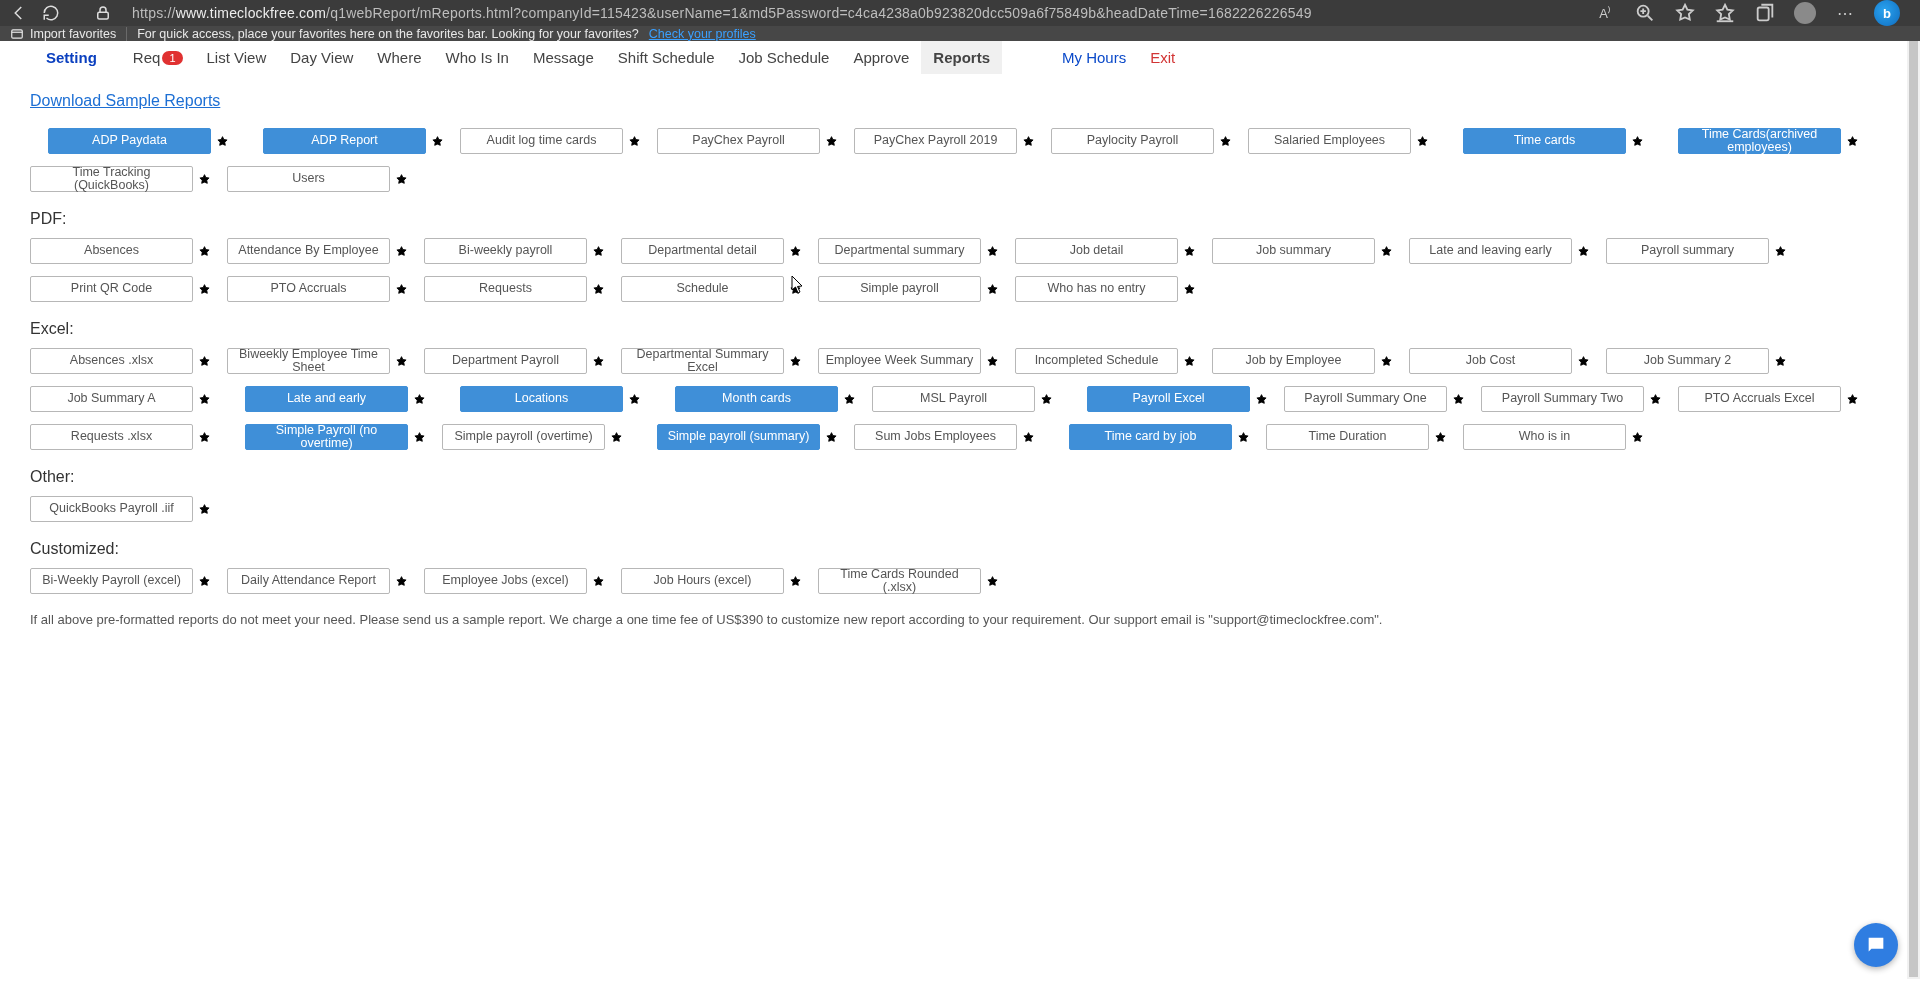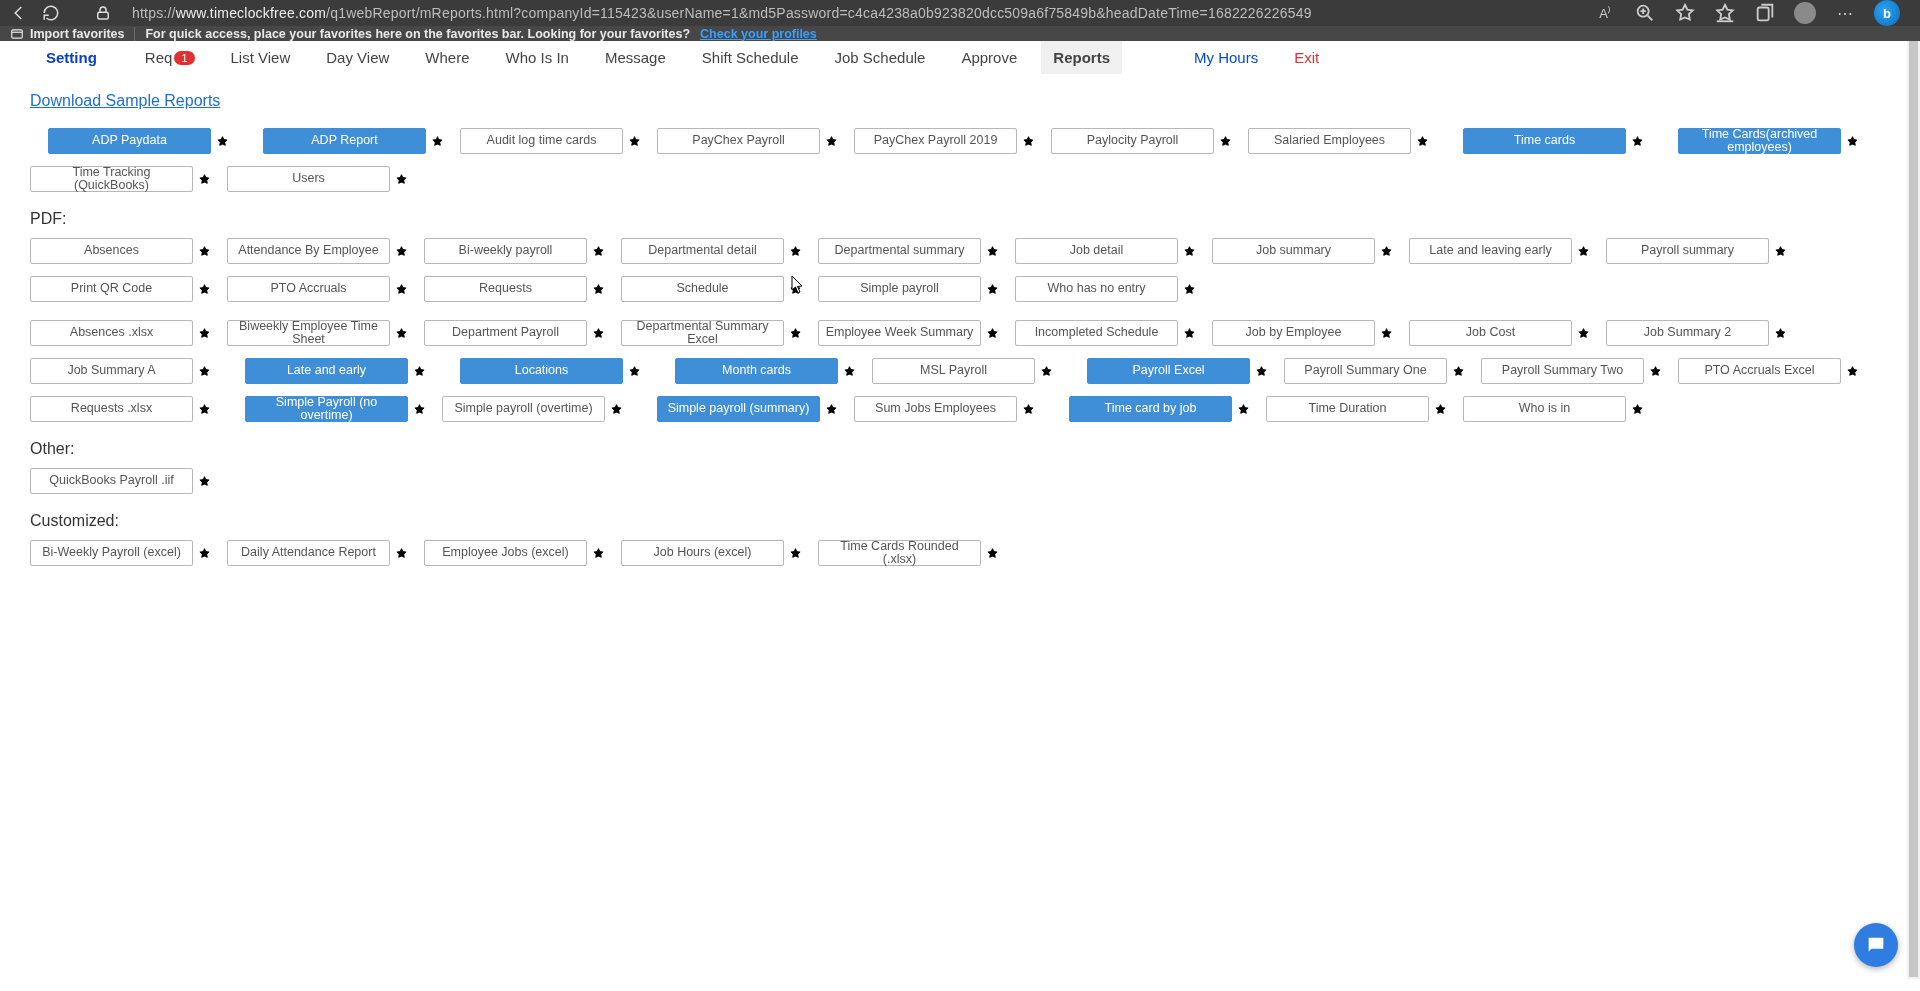--- a/index.html
+++ b/index.html
@@ -8,34 +8,34 @@
   .chrome { background:#3b3b3b; color:#ccc; height:41px; display:flex; flex-direction:column; }
   .chrome-row1 { height:30px; display:flex; align-items:center; gap:14px; padding:0 10px; }
   .chrome-row1 .icon { width:18px; height:18px; display:flex; align-items:center; justify-content:center; color:#ddd; font-size:16px; cursor:pointer; }
   .addr { flex:none; color:#bdbdbd; font-size:14px; margin-left:6px; letter-spacing:.2px; white-space:nowrap; }
   .addr .host { color:#ededed; }
   .chrome-spacer { flex:1; }
   .chrome-right { display:flex; align-items:center; gap:18px; padding-right:10px; }
   .chrome-right .icon { width:22px; height:22px; color:#ccc; display:flex; align-items:center; justify-content:center; font-size:16px; cursor:pointer; }
   .avatar { width:22px; height:22px; border-radius:50%; background:#8a8a8a; }
   .bing { width:26px; height:26px; border-radius:50%; background:radial-gradient(circle at 40% 40%, #2aa3ef, #0f6cbf); display:flex; align-items:center; justify-content:center; color:#fff; font-weight:bold; font-size:13px; }
-  .chrome-row2 { height:23px; background:#474747; display:flex; align-items:center; gap:10px; padding:0 10px; font-size:12.5px; color:#e9e9e9;font-weight:bold; }
+  .chrome-row2 { height:23px; background:#474747; display:flex; align-items:center; gap:10px; padding:0 10px; font-size:12.5px; color:#e9e9e9; }
   .chrome-row2 a { color:#3aa0ff; text-decoration:underline; }
   .imp { display:flex; align-items:center; gap:6px; }
   .imp svg { width:14px; height:14px; }
   .sep { width:1px; height:14px; background:#6a6a6a; }
 
   
   .page-wrapper { position:relative; width:100%; height:calc(991px - 53px); }
   .page { width:calc(100% - 13px); height:100%; overflow:hidden; padding:0 0 0 0; }
   .scrollbar { position:absolute; top:0; right:0; width:13px; height:100%; background:#f1f1f1; }
   .scroll-thumb { position:absolute; top:0; left:2px; width:9px; height:calc(100% - 2px); background:#c6c6c6; border-radius:0; }
 
   
-  .nav { height:33px; display:flex; align-items:center; gap:12px; padding:0 6px 0 6px; border-bottom:0; background:#fff; }
+  .nav { height:33px; display:flex; align-items:center; gap:0; padding:0 6px 0 6px; border-bottom:0; background:#fff; }
   .nav .tab { padding:0 12px; height:33px; display:flex; align-items:center; font-size:15px; color:#444; cursor:pointer; background:#fff; }
   .nav .tab.setting { color:#0a3fbf; font-weight:bold; padding-left:40px; padding-right:24px; }
   .nav .tab.req { display:flex; align-items:center; gap:2px; }
   .nav .badge { background:#e03131; color:#fff; border-radius:10px; font-size:11px; padding:1px 7px; display:inline-block; }
   .nav .tab.active { background:#f0f0f0; font-weight:600; color:#444; }
   .nav .tab.myhours { color:#0a49c9;margin-left:48px; }
   .nav .tab.exit { color:#d23535; }
 
   .content { padding:10px 0 0 30px; }
   .dl-link { display:inline-block; margin-top:8px; margin-bottom:18px; font-size:16px; color:#1d6fd4; text-decoration:underline; }
@@ -363,20 +363,21 @@
           <div class="item">
             <div class="btn">Who has no entry</div>
             <div class="star">
               <svg viewBox="0 0 24 24" fill="#000" stroke="#000" stroke-width="1.5">
                 <path d="M12 3l2.6 5.3 5.9.9-4.3 4.1 1 5.8L12 16.9 6.8 19.1l1-5.8L3.5 9.2l5.9-.9z"></path>
               </svg>
             </div>
           </div>
         </div>
 
+      <div class="section-label">Excel:</div>
       <div class="grid" id="grid-excel">
           <div class="item">
             <div class="btn">Absences .xlsx</div>
             <div class="star">
               <svg viewBox="0 0 24 24" fill="#000" stroke="#000" stroke-width="1.5">
                 <path d="M12 3l2.6 5.3 5.9.9-4.3 4.1 1 5.8L12 16.9 6.8 19.1l1-5.8L3.5 9.2l5.9-.9z"></path>
               </svg>
             </div>
           </div>
           <div class="item">
@@ -630,20 +631,21 @@
           <div class="item">
             <div class="btn">Time Cards Rounded (.xlsx)</div>
             <div class="star">
               <svg viewBox="0 0 24 24" fill="#000" stroke="#000" stroke-width="1.5">
                 <path d="M12 3l2.6 5.3 5.9.9-4.3 4.1 1 5.8L12 16.9 6.8 19.1l1-5.8L3.5 9.2l5.9-.9z"></path>
               </svg>
             </div>
           </div>
         </div>
 
+      <div class="footnote">If all above pre-formatted reports do not meet your need. Please send us a sample report. We charge a one time fee of US$390 to customize new report according to your requirement. Our support email is "support@timeclockfree.com".</div>
     </div>
   </div>
 
   <div class="scrollbar">
     <div class="scroll-thumb"></div>
   </div>
 
   <div class="chat-fab">
     <svg viewBox="0 0 24 24" width="22" height="22" fill="#fff">
         <path d="M4 4h16v12H7l-3 3z"></path>

